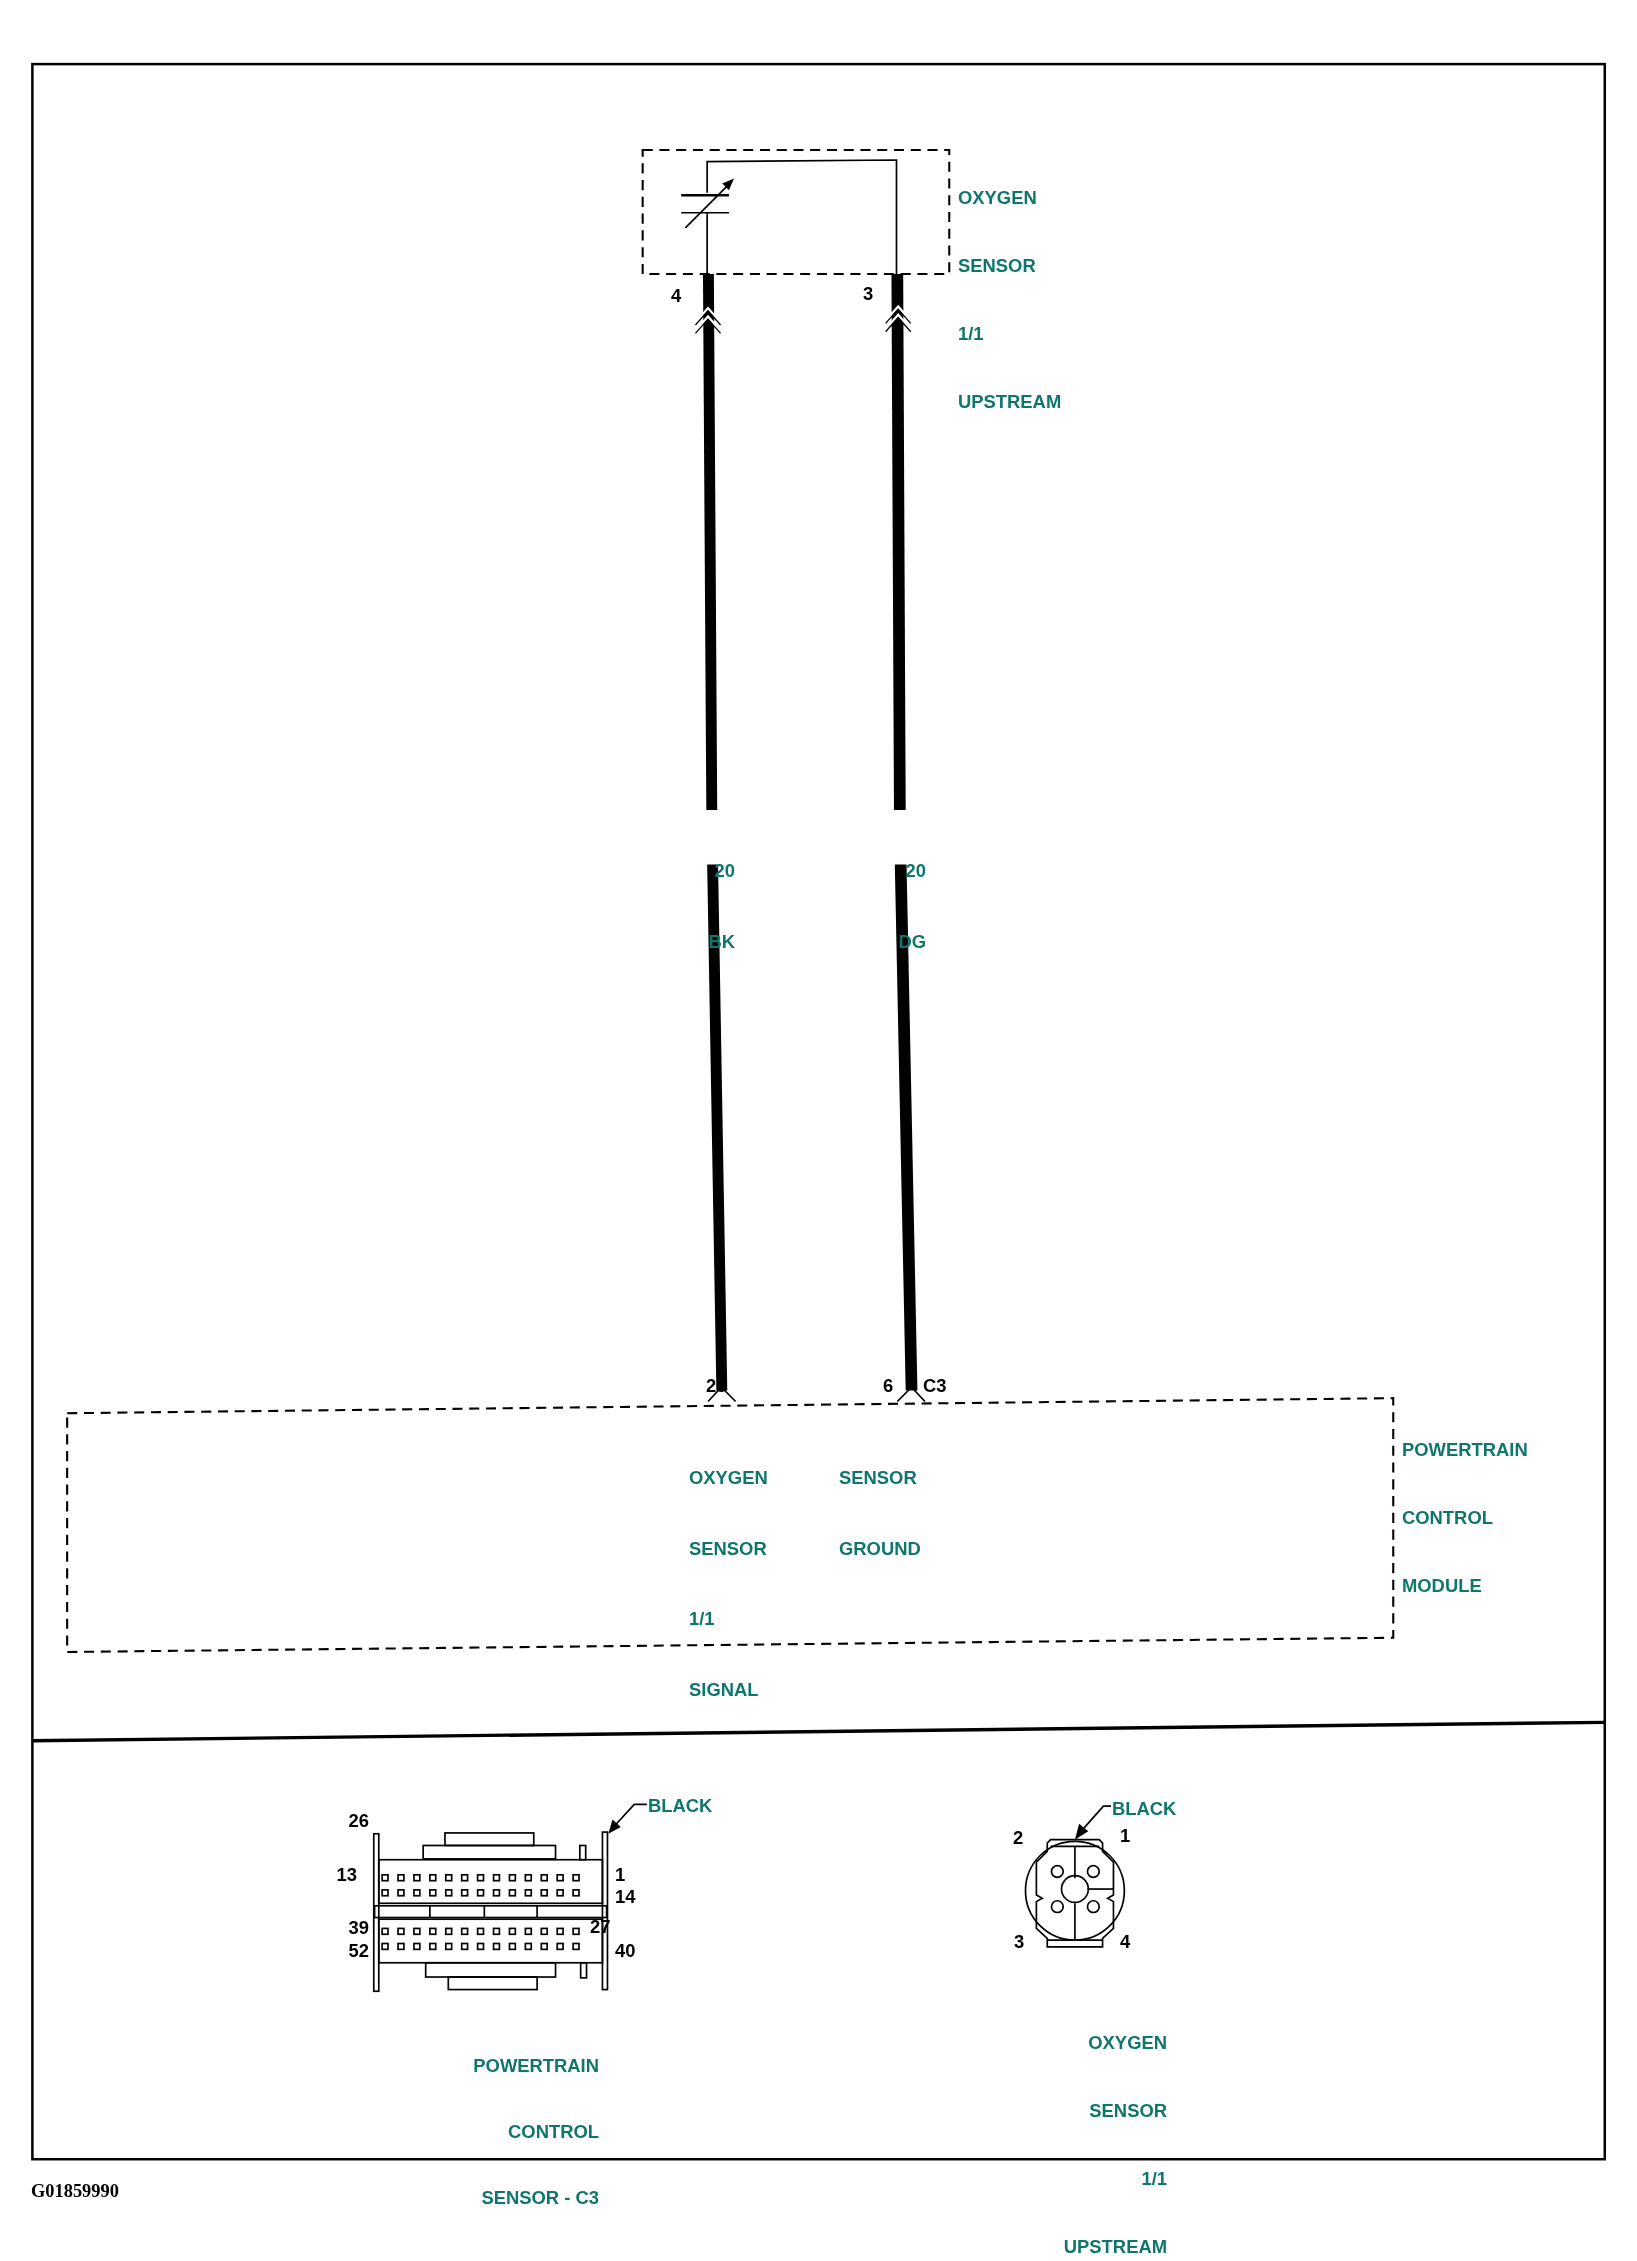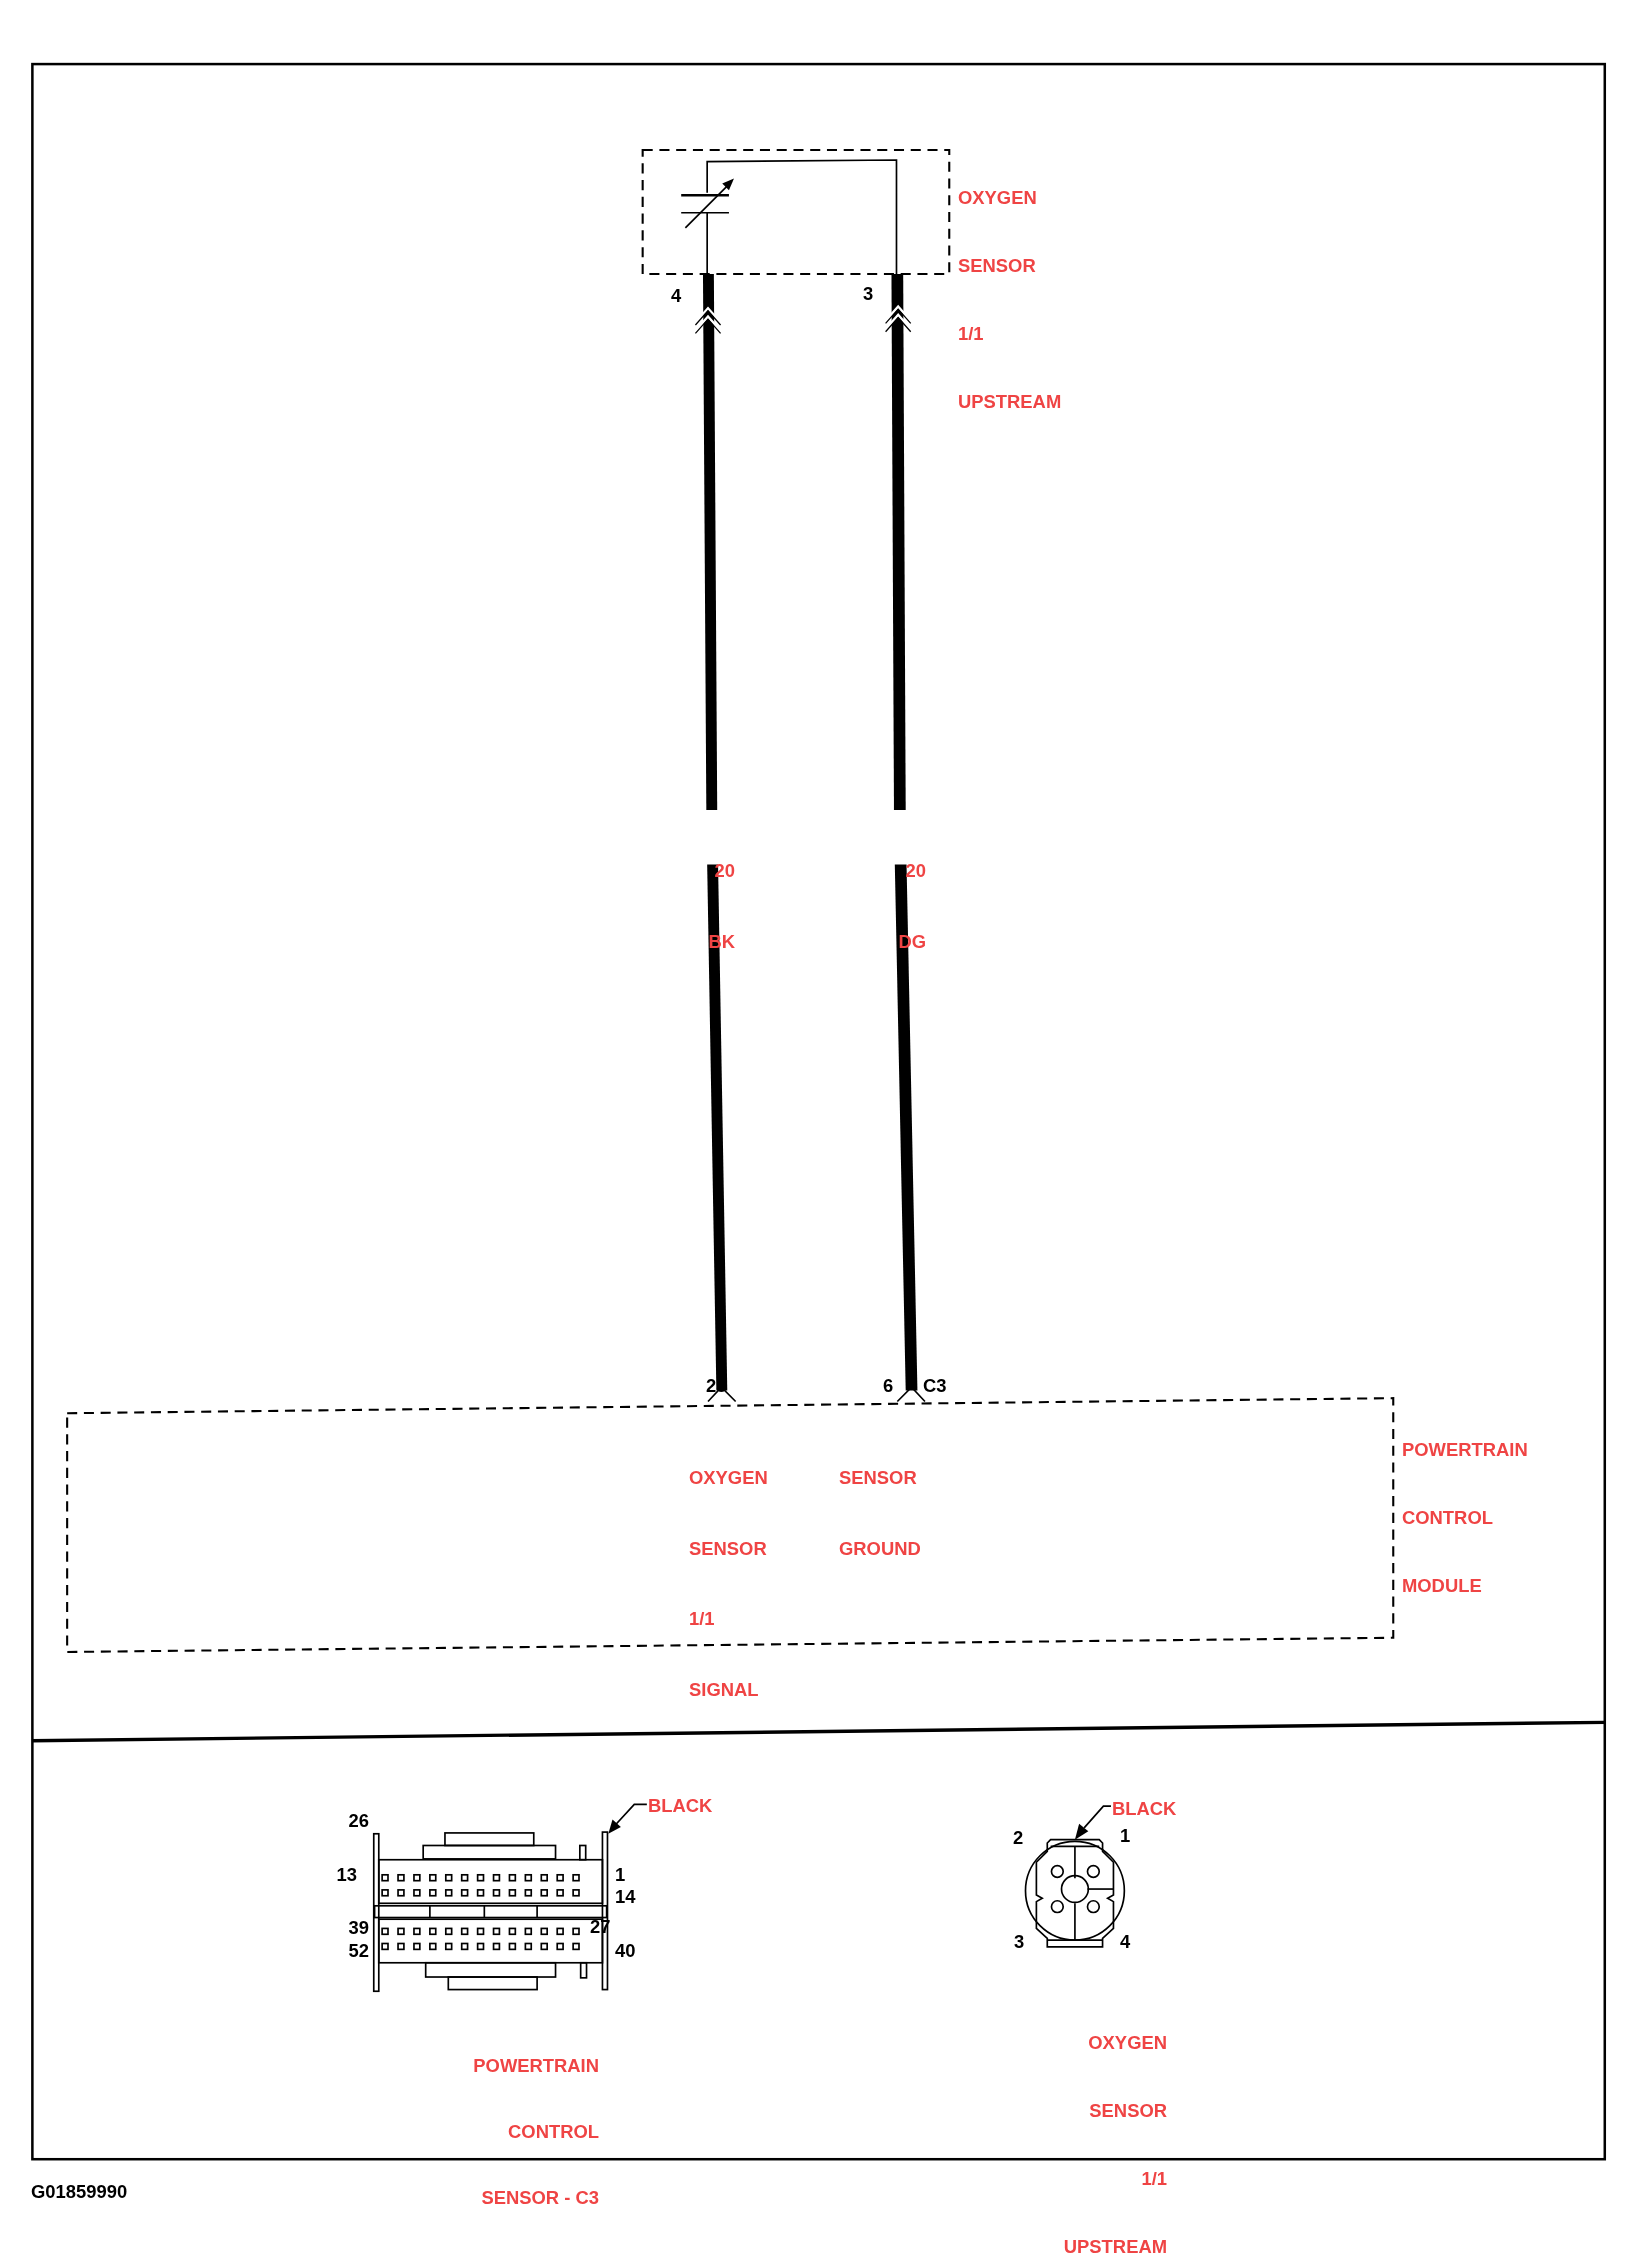--- a/index.html
+++ b/index.html
@@ -1,25 +1,25 @@
 <!DOCTYPE html>
 <html style="font-size:13.4px"><head>
 <meta charset="utf-8">
 <style>
   html, body { margin: 0; padding: 0; background: #ffffff; }
   body { width: 1638px; height: 2261px; position: relative; overflow: hidden;
          font-family: "Liberation Sans", "DejaVu Sans", sans-serif; color: #000; }
   .lbl { position: absolute; font-family: "Liberation Sans", sans-serif; font-weight: bold;
-         font-size: 19px; line-height: 23.5px; letter-spacing: 0px; color: #ef4444; white-space: pre; }
+         font-size: 19px; line-height: 23.5px; letter-spacing: 0px; color: #0f766e; white-space: pre; }
   .lbl span { display: block; }
   .center { text-align: right; }
   .pin { position: absolute; font-family: "Liberation Sans", sans-serif; font-weight: bold;
          font-size: 18.4px; line-height: 18.4px; color: #000; }
   #diagram-svg { position: absolute; left: 0; top: 0; }
-  .footer-code { position: absolute; left: 31px; top: 2181px; font-family: Liberation Sans, sans-serif;
+  .footer-code { position: absolute; left: 31px; top: 2181px; font-family: Liberation Serif, serif;
                  font-weight: bold; font-size: 18.4px; color: #000; }
 </style>
 </head>
 <body>
 
 <svg id="diagram-svg" width="1638" height="2261" viewBox="0 0 1955 2699" xmlns="http://www.w3.org/2000/svg">
 
   <rect x="38.5" y="76.5" width="1877" height="2501" fill="none" stroke="#000" stroke-width="3"></rect>
 
   <line x1="38" y1="2078" x2="1916" y2="2056" stroke="#000" stroke-width="4"></line>

